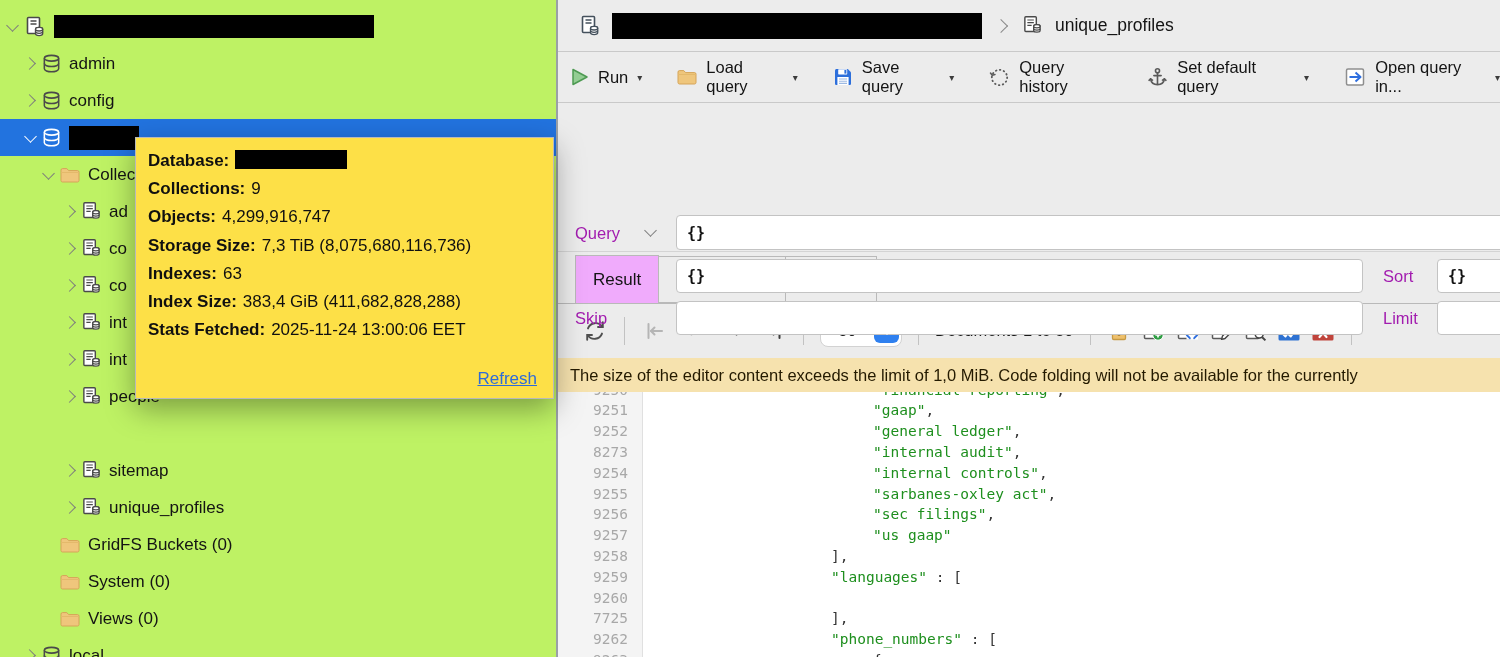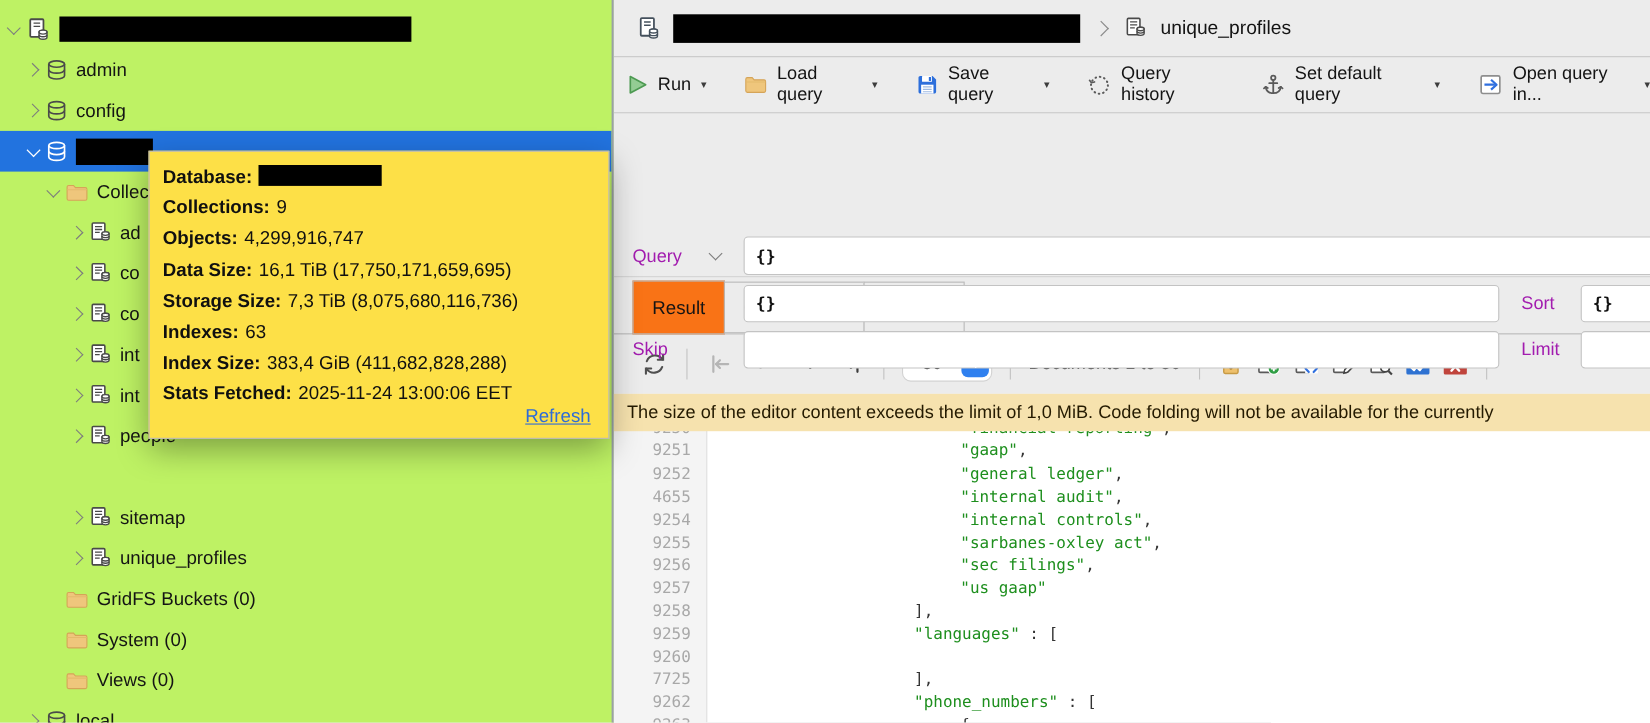--- a/index.html
+++ b/index.html
@@ -46,21 +46,21 @@
   .flabel{position:absolute;font-size:16.5px;color:#a21caf;}
   .finput{position:absolute;background:#fff;border:1px solid #c3c3c3;border-radius:4px;
           font-size:15px;font-weight:700;padding:0 10px;box-sizing:border-box;color:#111;
           font-family:"DejaVu Sans Mono",monospace;outline:none;}
   #query-chev{position:absolute;left:88px;top:126px;}
   
   #tabsrow{height:53px;border-top:1px solid #d4d4d4;border-bottom:1px solid #b9b9b9;
            display:flex;align-items:flex-end;padding-left:17px;box-sizing:border-box;}
   .tab{height:45px;line-height:45px;padding:0 17px;font-size:17px;border:1px solid #b9b9b9;
        margin-right:-1px;background:#ececec;cursor:pointer;}
-  .tab.active{background:#f97316;position:relative;z-index:2;height:47px;line-height:47px;
+  .tab.active{background:#f0abfc;position:relative;z-index:2;height:47px;line-height:47px;
               margin-bottom:-1px;text-align:right;}
   
   #pagrow{height:53px;display:flex;align-items:center;padding-left:24px;gap:16px;}
   .vdiv{width:1px;height:28px;background:#c2c2c2;flex:none;}
   .navbtn{display:flex;align-items:center;justify-content:center;cursor:pointer;}
   #pagesize{width:80px;height:31px;background:#fff;border:1px solid #d2d2d2;border-radius:8px;
             display:flex;align-items:center;cursor:pointer;}
   #pagesize .val{flex:1;text-align:center;font-size:16px;color:#111;}
   #pagesize .dd{width:25px;height:25px;background:#2f80ef;border-radius:6px;margin-right:2px;
                 display:flex;align-items:center;justify-content:center;}
@@ -334,21 +334,20 @@
       </span>
       <span class="tlabel">local</span>
     </div>
   </div>
 
 <div id="tooltip">
   <div id="tiprows">
       <div class="tip-row"><b>Database:</b><span class="redact tip-redact"></span></div>
       <div class="tip-row"><b>Collections:</b><span>9</span></div>
       <div class="tip-row"><b>Objects:</b><span>4,299,916,747</span></div>
-      <div class="tip-row"><b>Data Size:</b><span>16,1 TiB  (17,750,171,659,695)</span></div>
       <div class="tip-row"><b>Storage Size:</b><span>7,3 TiB  (8,075,680,116,736)</span></div>
       <div class="tip-row"><b>Indexes:</b><span>63</span></div>
       <div class="tip-row"><b>Index Size:</b><span>383,4 GiB  (411,682,828,288)</span></div>
       <div class="tip-row"><b>Stats Fetched:</b><span>2025-11-24 13:00:06 EET</span></div>
     </div>
   <span id="tip-refresh">Refresh</span>
 </div>
 
 <div id="main">
 
@@ -568,21 +567,21 @@
       </span>
     <span class="vdiv"></span>
   </div>
 
   <div id="editor">
     <div id="gutter"></div>
     <div id="elines">
         <div class="eline" style="top: 22px;"><span class="lnum">9250</span><span class="lcode ind2"><span class="s">"financial reporting"</span><span class="p">,</span></span></div>
         <div class="eline" style="top: 42px;"><span class="lnum">9251</span><span class="lcode ind2"><span class="s">"gaap"</span><span class="p">,</span></span></div>
         <div class="eline" style="top: 63px; padding-left: 24px;"><span class="lnum">9252</span><span class="lcode ind2"><span class="s">"general ledger"</span><span class="p">,</span></span></div>
-        <div class="eline" style="top: 84px;"><span class="lnum">4655</span><span class="lcode ind2"><span class="s">"internal audit"</span><span class="p">,</span></span></div>
+        <div class="eline" style="top: 84px;"><span class="lnum">8273</span><span class="lcode ind2"><span class="s">"internal audit"</span><span class="p">,</span></span></div>
         <div class="eline" style="top: 105px;"><span class="lnum">9254</span><span class="lcode ind2"><span class="s">"internal controls"</span><span class="p">,</span></span></div>
         <div class="eline" style="top: 126px;"><span class="lnum">9255</span><span class="lcode ind2"><span class="s">"sarbanes-oxley act"</span><span class="p">,</span></span></div>
         <div class="eline" style="top: 146px;"><span class="lnum">9256</span><span class="lcode ind2"><span class="s">"sec filings"</span><span class="p">,</span></span></div>
         <div class="eline" style="top: 167px;"><span class="lnum">9257</span><span class="lcode ind2"><span class="s">"us gaap"</span></span></div>
         <div class="eline" style="top: 188px;"><span class="lnum">9258</span><span class="lcode ind1"><span class="p">],</span></span></div>
         <div class="eline" style="top: 209px;"><span class="lnum">9259</span><span class="lcode ind1"><span class="s">"languages"</span><span class="p"> : [</span></span></div>
         <div class="eline" style="top: 230px;"><span class="lnum">9260</span><span class="lcode ind2"></span></div>
         <div class="eline" style="top: 250px;"><span class="lnum">7725</span><span class="lcode ind1"><span class="p">],</span></span></div>
         <div class="eline" style="top: 271px;"><span class="lnum">9262</span><span class="lcode ind1"><span class="s">"phone_numbers"</span><span class="p"> : [</span></span></div>
         <div class="eline" style="top: 292px;"><span class="lnum">9263</span><span class="lcode ind2"><span class="p">{</span></span></div>

